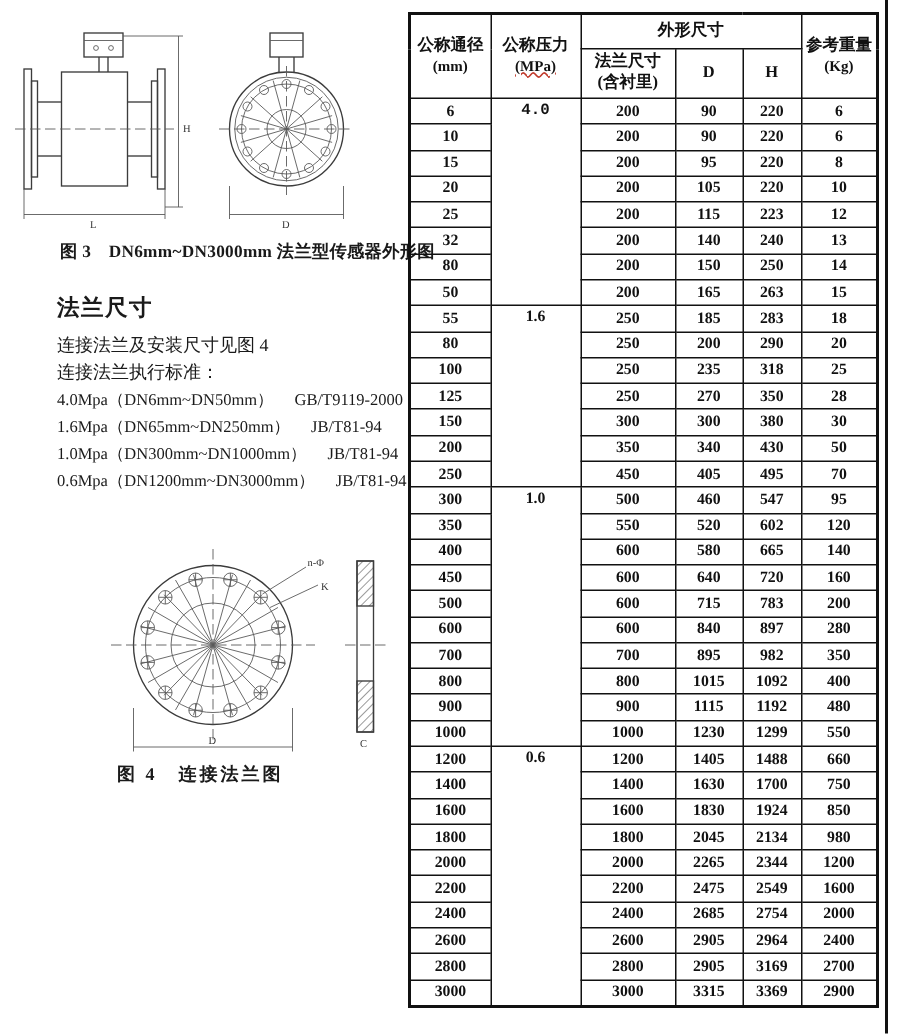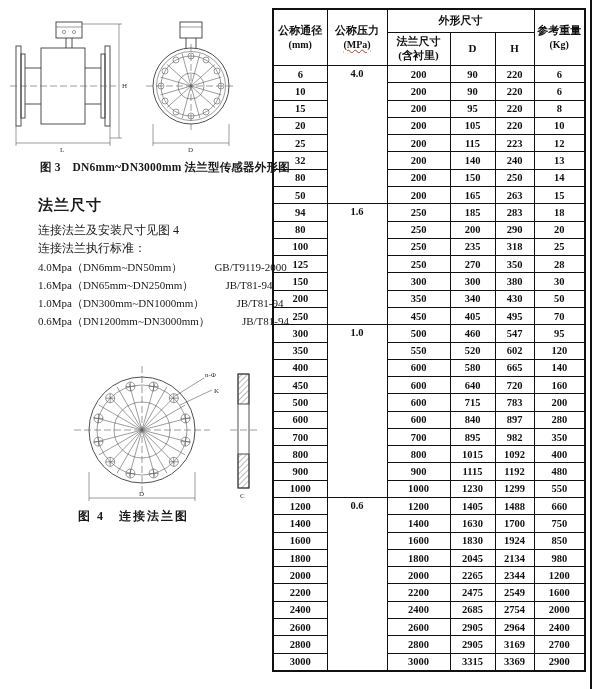--- a/index.html
+++ b/index.html
@@ -12,21 +12,21 @@
   .page-right-border{position:absolute;left:590px;top:0;width:2px;height:689px;background:#111;}
 
   
   .fig3-wrap{position:absolute;left:6px;top:8px;width:262px;height:148px;}
   .fig3-caption{position:absolute;left:40px;top:160px;width:230px;font-size:11.5px;font-weight:bold;letter-spacing:0.2px;white-space:nowrap;}
   .section-heading{position:absolute;left:38px;top:196px;font-size:15px;font-weight:bold;letter-spacing:1px;}
   .body-line1{position:absolute;left:38px;top:222px;font-size:12px;}
   .body-line2{position:absolute;left:38px;top:240px;font-size:12px;}
   .standards{position:absolute;left:38px;top:258px;width:230px;font-size:11px;line-height:18px;}
   .standard-line{white-space:nowrap;}
-  .standard-line .code{margin-left:32px;}
+  .standard-line .code{margin-left:14px;}
   .fig4-wrap{position:absolute;left:52px;top:360px;width:215px;height:148px;}
   .fig4-caption{position:absolute;left:78px;top:508px;font-size:12px;font-weight:bold;letter-spacing:2px;white-space:nowrap;}
 
   svg .ln{stroke:#3c3c3c;stroke-width:0.9;fill:none;}
   svg .thin{stroke:#5a5a5a;stroke-width:0.6;fill:none;}
   svg .dash{stroke:#5a5a5a;stroke-width:0.6;fill:none;stroke-dasharray:7 3;}
   svg text{font-family:"Liberation Serif","DejaVu Serif",serif;fill:#333;font-size:7px;}
 
   
   .spec-table{
@@ -260,21 +260,21 @@
           <span>法兰尺寸</span><br>
           <span>(含衬里)</span>
         </th>
         <th>D</th>
         <th>H</th>
       </tr>
     </thead>
     <tbody>
         <tr>
           <td>6</td>
-          <td rowspan="8" style="vertical-align: top; padding-top: 2px;">4.0</td>
+          <td rowspan="8" style="vertical-align: top; padding-top: 2px; font-family: Liberation Mono, monospace;">4.0</td>
           <td>200</td>
           <td>90</td>
           <td>220</td>
           <td>6</td>
         </tr>
         <tr>
           <td>10</td>
           <td>200</td>
           <td>90</td>
           <td>220</td>
@@ -316,21 +316,21 @@
           <td>14</td>
         </tr>
         <tr>
           <td>50</td>
           <td>200</td>
           <td>165</td>
           <td>263</td>
           <td>15</td>
         </tr>
         <tr>
-          <td>94</td>
+          <td>55</td>
           <td rowspan="7" style="vertical-align: top; padding-top: 2px;">1.6</td>
           <td>250</td>
           <td>185</td>
           <td>283</td>
           <td>18</td>
         </tr>
         <tr>
           <td>80</td>
           <td>250</td>
           <td>200</td>

